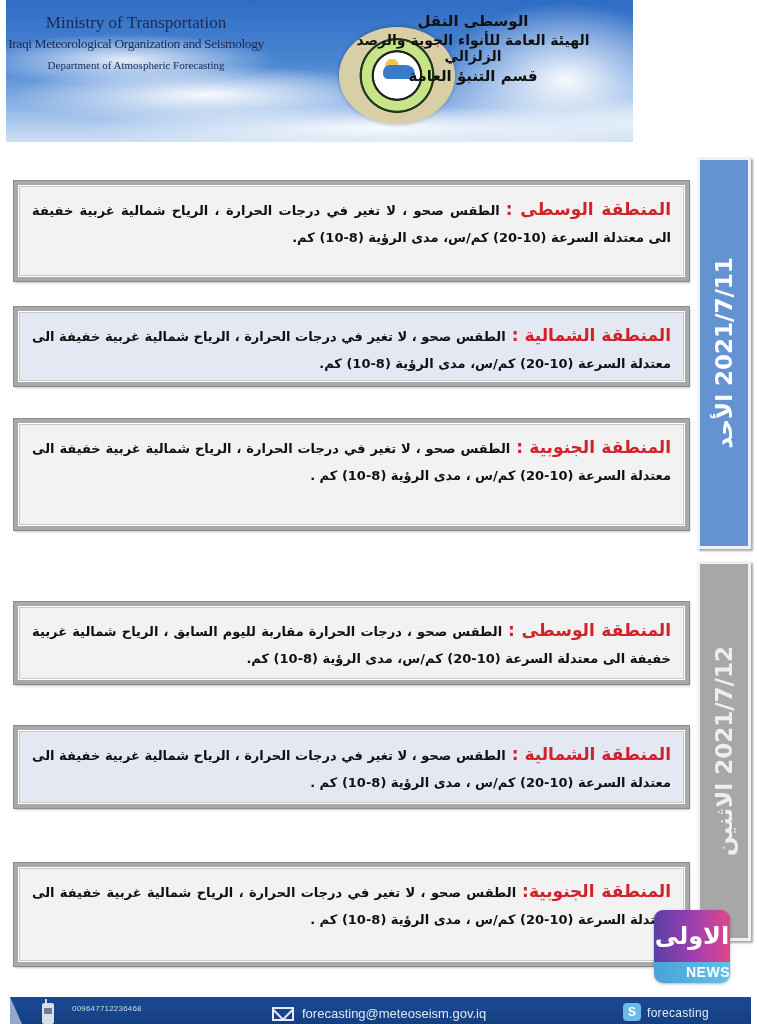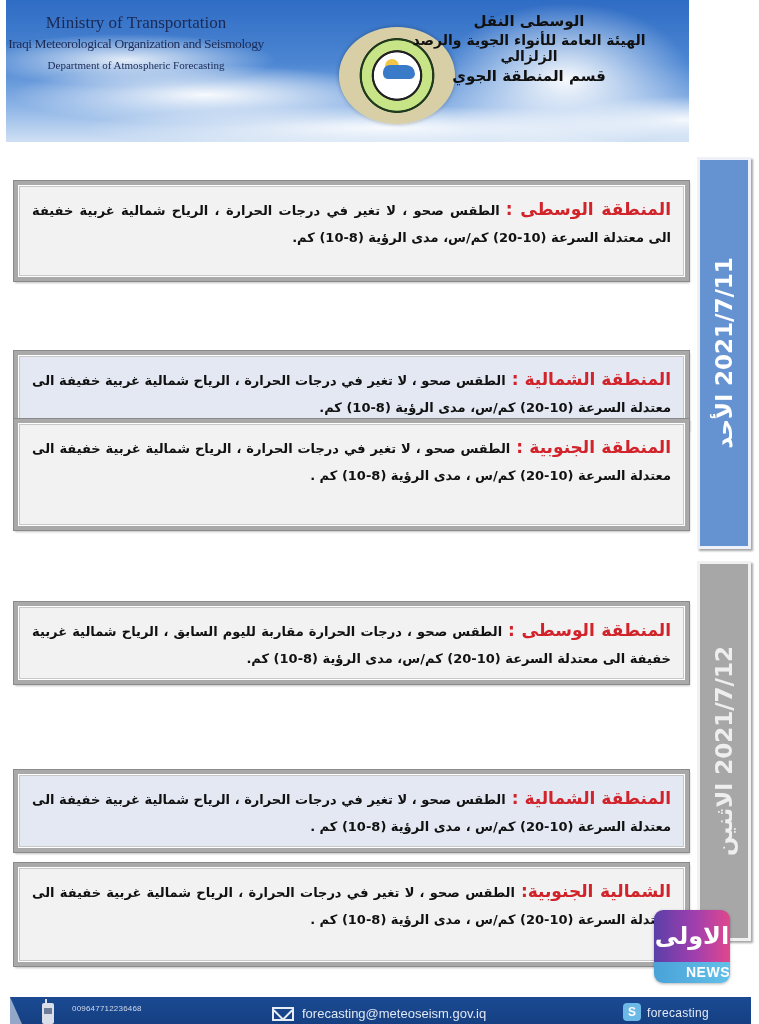--- a/index.html
+++ b/index.html
@@ -1,21 +1,21 @@
 <!DOCTYPE html>
 <html><head>
 <meta charset="utf-8">
 <style>
   * { box-sizing: border-box; margin: 0; padding: 0; }
   html, body { width: 759px; height: 1024px; overflow: hidden; background: #ffffff; }
   body { position: relative; font-family: "Liberation Sans", sans-serif; }
 
   
   .banner {
-    position: absolute; left: 6px; top: 0; width: 683px; height: 142px;
+    position: absolute; left: 6px; top: 0; width: 627px; height: 142px;
     background:
       radial-gradient(ellipse 180px 110px at 560px 80px, rgba(255,255,255,0.95), rgba(255,255,255,0) 70%),
       radial-gradient(ellipse 260px 40px at 200px 95px, rgba(255,255,255,0.95), rgba(255,255,255,0) 75%),
       radial-gradient(ellipse 200px 35px at 120px 60px, rgba(255,255,255,0.85), rgba(255,255,255,0) 75%),
       radial-gradient(ellipse 380px 28px at 380px 128px, rgba(255,255,255,0.9), rgba(255,255,255,0) 80%),
       radial-gradient(ellipse 160px 30px at 680px 120px, rgba(255,255,255,0.9), rgba(255,255,255,0) 80%),
       linear-gradient(180deg, #2f6cc4 0%, #4d87d3 45%, #8db4e6 75%, #cfe0f4 100%);
     overflow: hidden;
   }
   .banner-en {
@@ -71,21 +71,21 @@
     position: absolute; left: 14px; width: 675px;
     border: 4px solid #a9a9a9;
     outline: 1px solid #8a8a8a;
     box-shadow: inset 0 0 0 1px #ffffff, inset 0 0 0 2px #c8c8c8, 1px 2px 2px rgba(0,0,0,0.25);
     background: #f2f2f2;
     padding: 11px 14px 8px 14px;
     direction: rtl; text-align: justify;
     font-family: "DejaVu Sans", sans-serif;
     font-size: 13px; line-height: 27px; font-weight: bold; color: #111;
   }
-  .fbox.tinted { background: #e3e8f3; margin-top: 44px; }
+  .fbox.tinted { background: #e3e8f3; }
   .region {
     color: #d2232a; font-size: 17px; font-weight: bold; margin-left: 6px;
   }
 
   
   .footer {
     position: absolute; left: 10px; top: 997px; width: 741px; height: 27px;
     background: linear-gradient(180deg, #1b4a93 0%, #153f82 100%);
     color: #dde6f3; font-size: 12px; padding-left: 8px;
   }
@@ -144,21 +144,21 @@
   </div>
 
   <div class="logo">
     <div class="logo-sun"></div>
     <div class="logo-cloud"></div>
   </div>
 
   <div class="banner-ar">
     <div class="l1">الوسطى النقل</div>
     <div class="l2">الهيئة العامة للأنواء الجوية والرصد الزلزالي</div>
-    <div class="l3">قسم المنطقة الجوي</div>
+    <div class="l3">قسم التنبؤ العامة</div>
   </div>
 </div>
 
 <div class="day-panel blue">
   <div class="day-label">2021/7/11 الأحد</div>
 </div>
 
 <div class="fbox" style="top:181px; height:100px;">
   <span class="region">المنطقة الوسطى :</span><span>الطقس صحو ، لا تغير في درجات الحرارة ، الرياح شمالية غربية خفيفة الى معتدلة السرعة (10-20) كم/س، مدى الرؤية (8-10) كم.</span>
 </div>
@@ -177,21 +177,21 @@
 
 <div class="fbox" style="top:592px; height:82px;margin-top:10px;">
   <span class="region">المنطقة الوسطى :</span><span>الطقس صحو ، درجات الحرارة مقاربة لليوم السابق ، الرياح شمالية غربية خفيفة الى معتدلة السرعة (10-20) كم/س، مدى الرؤية (8-10) كم.</span>
 </div>
 
 <div class="fbox tinted" style="top:726px; height:82px;">
   <span class="region">المنطقة الشمالية :</span><span>الطقس صحو ، لا تغير في درجات الحرارة ، الرياح شمالية غربية خفيفة الى معتدلة السرعة (10-20) كم/س ، مدى الرؤية (8-10) كم .</span>
 </div>
 
 <div class="fbox" style="top:863px; height:103px;">
-  <span class="region">الشمالية الجنوبية:</span><span>الطقس صحو ، لا تغير في درجات الحرارة ، الرياح شمالية غربية خفيفة الى معتدلة السرعة (10-20) كم/س ، مدى الرؤية (8-10) كم .</span>
+  <span class="region">المنطقة الجنوبية:</span><span>الطقس صحو ، لا تغير في درجات الحرارة ، الرياح شمالية غربية خفيفة الى معتدلة السرعة (10-20) كم/س ، مدى الرؤية (8-10) كم .</span>
 </div>
 
 <div class="badge">
   <div class="badge-top">الاولى نيوز</div>
   <div class="badge-bottom">NEWS</div>
 </div>
 
 <div class="footer">
   <div class="footer-corner"></div>
   <div class="phone-icon"></div>

